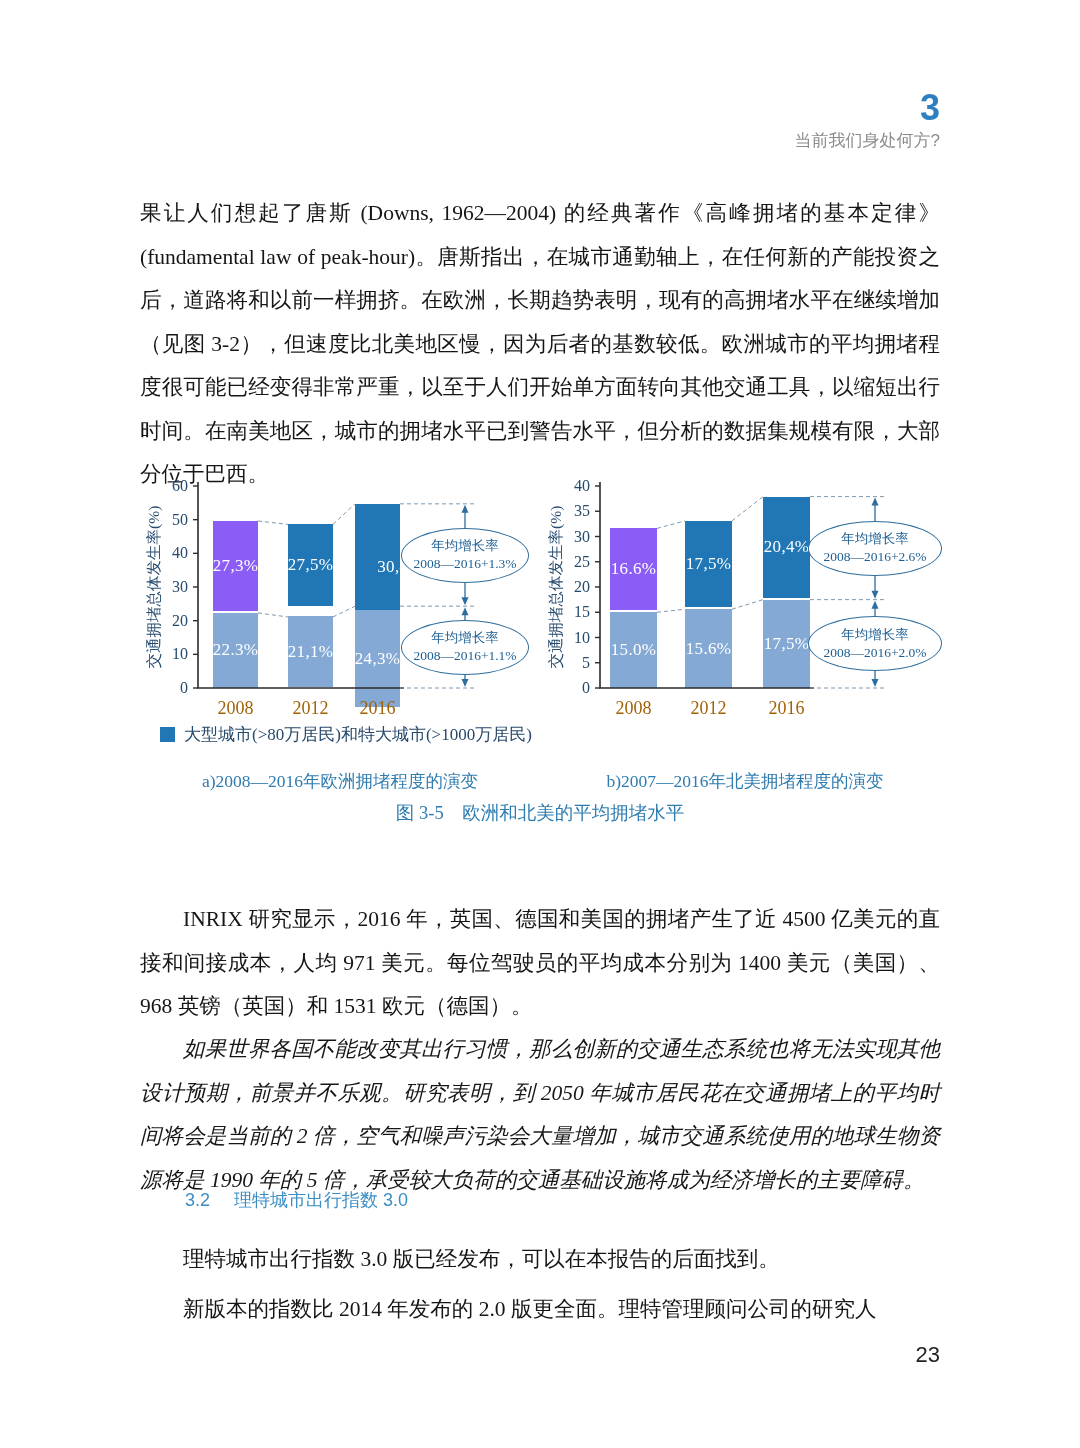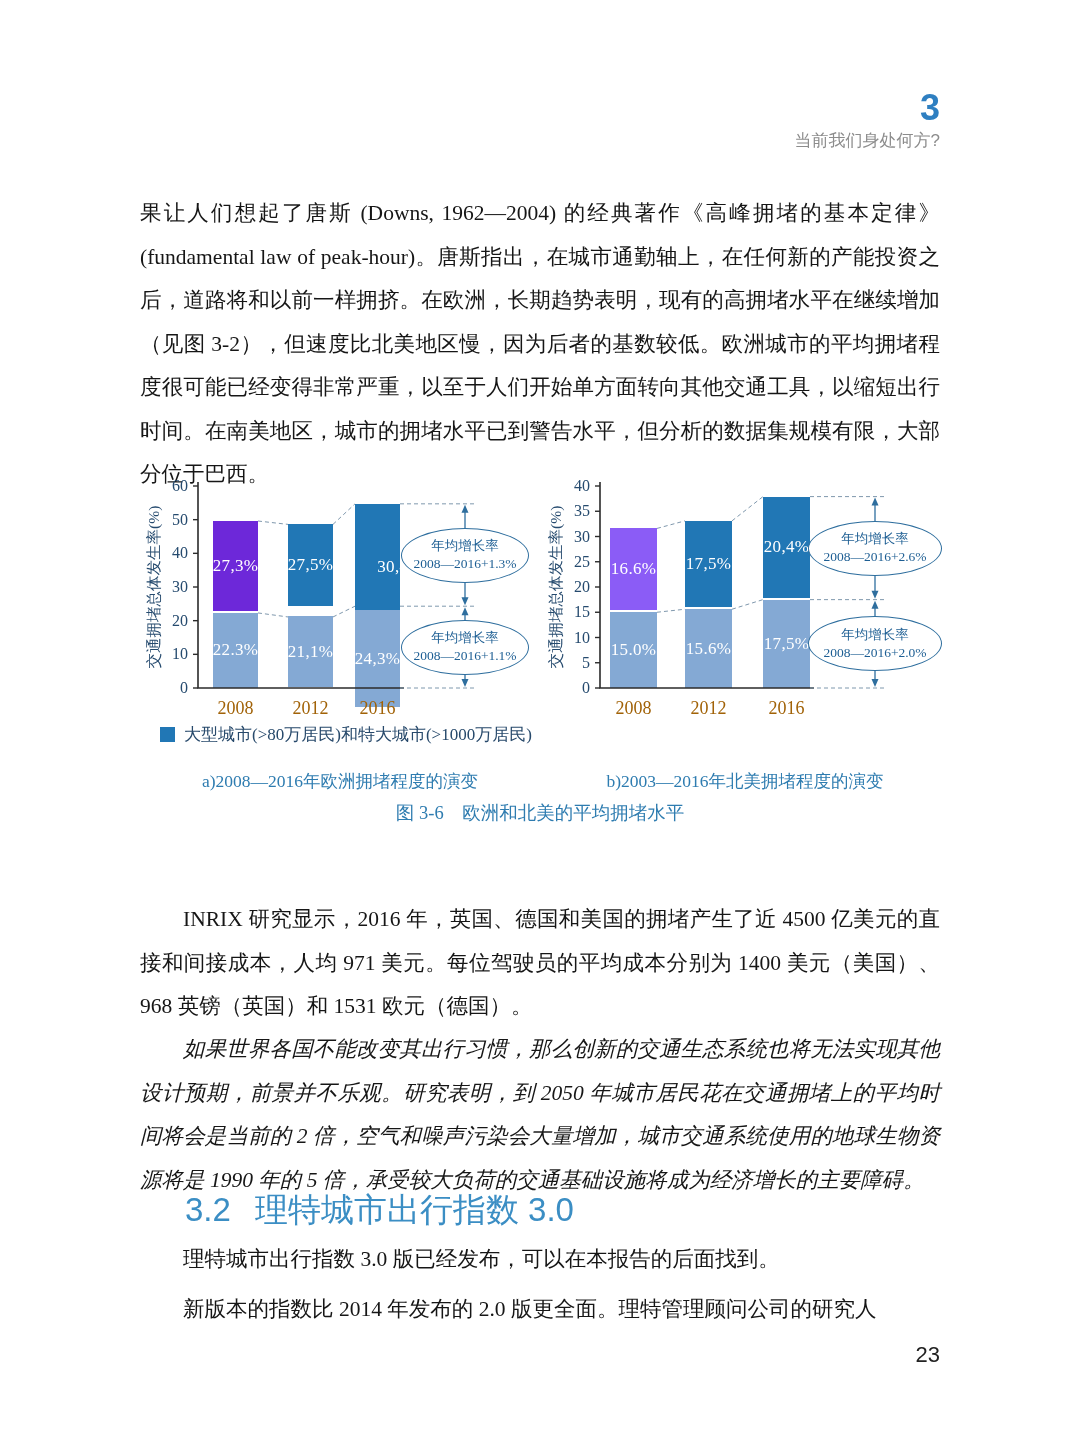--- a/index.html
+++ b/index.html
@@ -38,21 +38,21 @@
   .legend-row{display:flex;align-items:center;height:26px;}
   .legend-sq{width:15px;height:15px;margin-right:9px;flex:none;}
   .cap-a{position:absolute;left:140px;top:769px;width:400px;text-align:center;font-size:17.5px;color:#2e7cb0;}
   .cap-b{position:absolute;left:545px;top:769px;width:400px;text-align:center;font-size:17.5px;color:#2e7cb0;}
   .cap-main{position:absolute;left:140px;top:800px;width:800px;text-align:center;font-size:18.5px;color:#2e7cb0;}
   .source{position:absolute;left:140px;top:840px;font-family:"Liberation Sans","DejaVu Sans",sans-serif;
         font-size:16px;color:#98a6b4;}
   
   .section-heading{position:absolute;left:185px;top:1188px;margin:0;
         font-family:"Liberation Sans","DejaVu Sans",sans-serif;font-weight:normal;
-        font-size:33px;color:#3b8ec4;}
+        font-size:18px;color:#3b8ec4;}
   .section-heading .sec-title{margin-left:24px;}
   .page-num{position:absolute;right:140px;top:1342px;font-family:"Liberation Sans","DejaVu Sans",sans-serif;
         font-size:22px;color:#222;}
 </style>
 </head>
 <body>
 
 <div class="page">
 
   <div class="chapter-num">3</div>
@@ -62,21 +62,21 @@
 
   <div id="chart0" class="chart">
       <div class="ylabel" style="left: 14px; top: 109px;">交通拥堵总体发生率(%)</div>
       <div class="ytick" style="left: 14px; top: 201px;">0</div>
       <div class="ytick" style="left: 14px; top: 167.333px;">10</div>
       <div class="ytick" style="left: 14px; top: 133.667px;">20</div>
       <div class="ytick" style="left: 14px; top: 100px;">30</div>
       <div class="ytick" style="left: 14px; top: 66.3333px;">40</div>
       <div class="ytick" style="left: 14px; top: 32.6667px;">50</div>
       <div class="ytick" style="left: 14px; top: -1px;">60</div>
-      <div class="bar-seg" style="left: 73px; top: 43.0133px; width: 45px; height: 91.91px; background: #6d28d9; border-bottom: 2px solid rgb(255, 255, 255);">27,3%</div>
+      <div class="bar-seg" style="left: 73px; top: 43.0133px; width: 45px; height: 91.91px; background: #8b5cf6; border-bottom: 2px solid rgb(255, 255, 255);">27,3%</div>
       <div class="bar-seg" style="left: 73px; top: 134.923px; width: 45px; height: 75.0767px; background: rgb(132, 169, 212);">22.3%</div>
       <div class="xtick" style="left: 60.5px; top: 220px;">2008</div>
       <div class="bar-seg" style="left: 148px; top: 46.38px; width: 45px; height: 84px; background: rgb(33, 119, 181); border-bottom: 2px solid rgb(255, 255, 255);">27,5%</div>
       <div class="bar-seg" style="left: 148px; top: 138px; width: 45px; height: 71.0367px; background: rgb(132, 169, 212);">21,1%</div>
       <div class="xtick" style="left: 135.5px; top: 220px;">2012</div>
       <div class="bar-seg" style="left: 215px; top: 25.8433px; width: 45px; height: 129px; background: rgb(33, 119, 181); border-bottom: 2px solid rgb(255, 255, 255); padding-left: 45px;">30,4%</div>
       <div class="bar-seg" style="left: 215px; top: 132px; width: 45px; height: 97px; background: rgb(132, 169, 212);">24,3%</div>
       <div class="xtick" style="left: 202.5px; top: 220px;">2016</div>
       <svg width="400" height="262">
         <path d="M 58 4 V 210 H 264" stroke="#2b2b2b" stroke-width="1.6" fill="none"></path>
@@ -166,22 +166,22 @@
     </div>
 
   <div id="legend" class="legend">
       <div class="legend-row">
         <span class="legend-sq" style="background: rgb(33, 119, 181);"></span>
         <span>大型城市(&gt;80万居民)和特大城市(&gt;1000万居民)</span>
       </div>
     </div>
 
   <div class="cap-a">a)2008—2016年欧洲拥堵程度的演变</div>
-  <div class="cap-b">b)2003—2016年北美拥堵程度的演变</div>
-  <div class="cap-main">图 3-6　欧洲和北美的平均拥堵水平</div>
+  <div class="cap-b">b)2007—2016年北美拥堵程度的演变</div>
+  <div class="cap-main">图 3-5　欧洲和北美的平均拥堵水平</div>
 
   <p id="p2" class="body-p indent">INRIX 研究显示，2016 年，英国、德国和美国的拥堵产生了近 4500 亿美元的直接和间接成本，人均 971 美元。每位驾驶员的平均成本分别为 1400 美元（美国）、968 英镑（英国）和 1531 欧元（德国）。</p>
   <p id="p3" class="body-p indent">如果世界各国不能改变其出行习惯，那么创新的交通生态系统也将无法实现其他设计预期，前景并不乐观。研究表明，到 2050 年城市居民花在交通拥堵上的平均时间将会是当前的 2 倍，空气和噪声污染会大量增加，城市交通系统使用的地球生物资源将是 1990 年的 5 倍，承受较大负荷的交通基础设施将成为经济增长的主要障碍。</p>
 
   <h2 class="section-heading"><span class="sec-num">3.2</span><span class="sec-title">理特城市出行指数 3.0</span></h2>
 
   <p id="p4" class="body-p indent">理特城市出行指数 3.0 版已经发布，可以在本报告的后面找到。</p>
   <p id="p5" class="body-p indent">新版本的指数比 2014 年发布的 2.0 版更全面。理特管理顾问公司的研究人</p>
 
   <div class="page-num">23</div>

